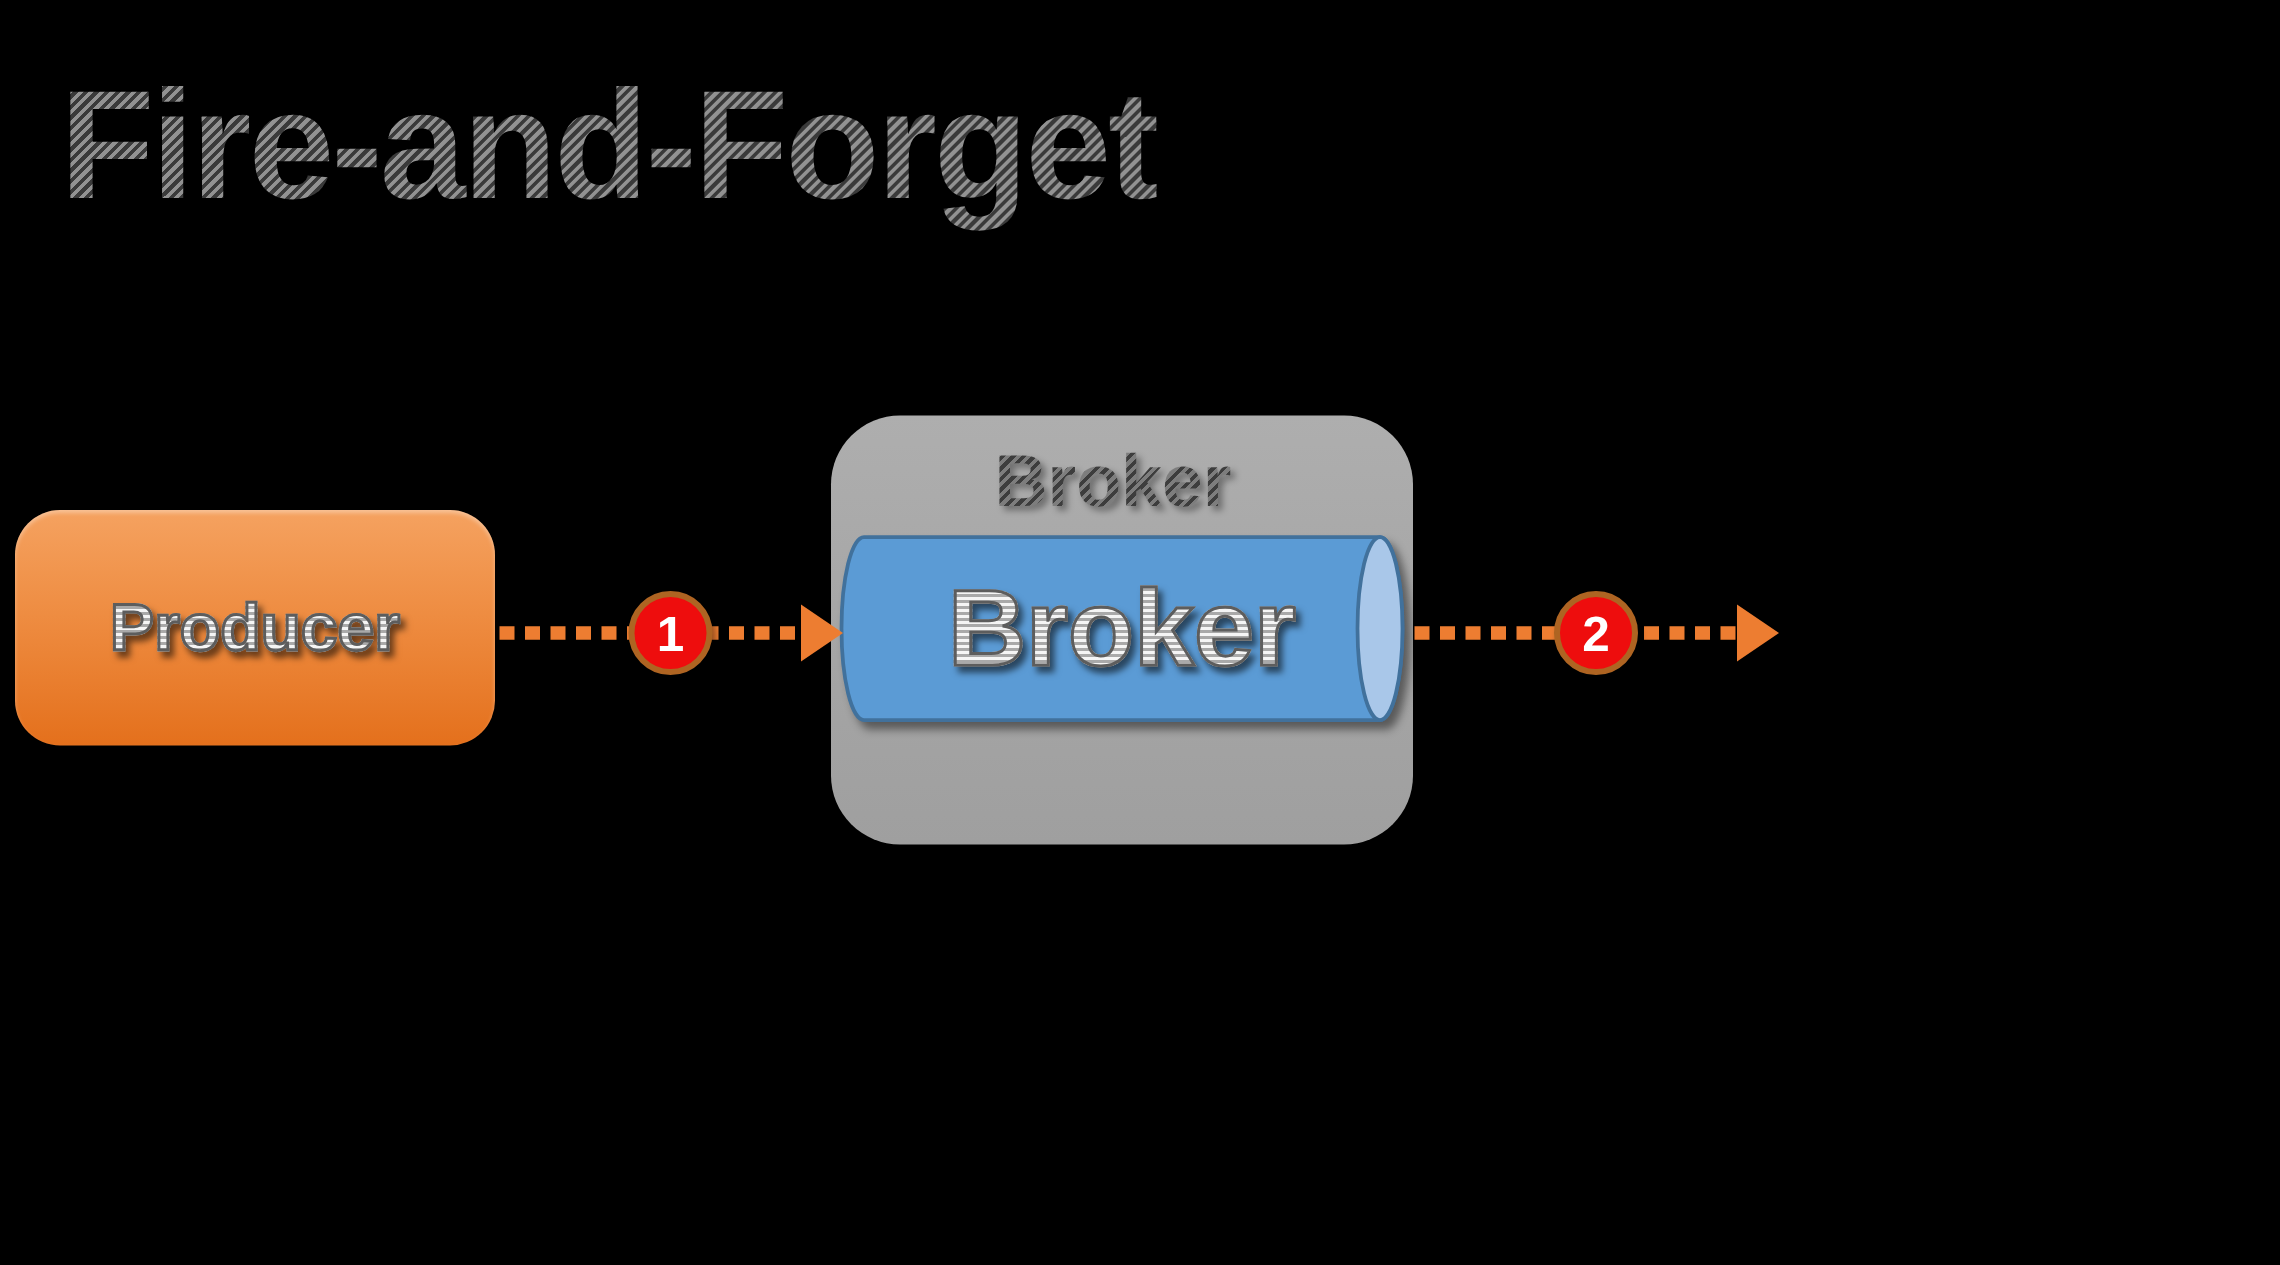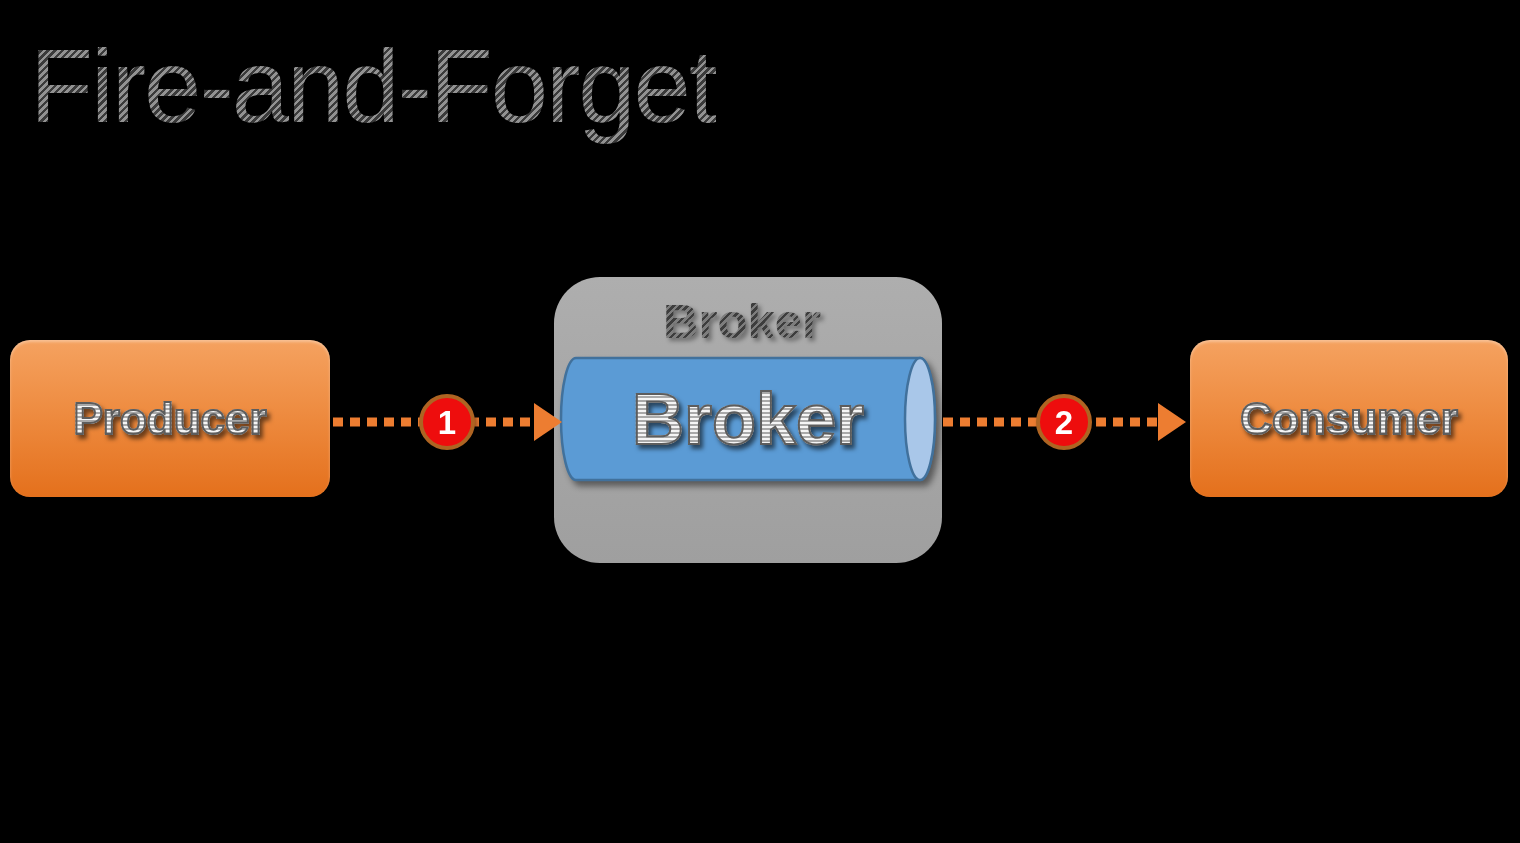--- a/index.html
+++ b/index.html
@@ -10,23 +10,23 @@
     background: #000000;
     overflow: hidden;
     font-family: "Liberation Sans", sans-serif;
   }
 
   
   .title {
     position: absolute;
     left: 30px;
     top: 28px;
-    margin: 0;
+    margin: 10px;
     font-size: 103px;
-    font-weight: normal;
+    font-weight: bold;
     letter-spacing: -2px;
     line-height: 1.15;
     white-space: nowrap;
     text-align: center;
   }
   .hatch-text {
     background: repeating-linear-gradient(135deg, #929292 0px, #929292 2.5px, #3a3a3a 2.5px, #3a3a3a 5px);
     -webkit-background-clip: text;
     background-clip: text;
     color: #8e8e8e;
@@ -50,21 +50,21 @@
     -webkit-text-fill-color: transparent;
     -webkit-text-stroke: 2px #5d5d5d;
     filter: drop-shadow(3px 4px 2px rgba(0,0,0,0.55));
   }
 
   
   .node {
     position: absolute;
     width: 320px;
     height: 157px;
-    border-radius: 20px;
+    border-radius: 30px;
     background: linear-gradient(180deg, #F5A260 0%, #EE8C41 45%, #E4701C 100%);
     box-shadow: inset 0 2px 3px rgba(255,255,255,0.35), 4px 5px 8px rgba(0,0,0,0.5);
     display: flex;
     align-items: center;
     justify-content: center;
     z-index: 1;
   }
   .producer { left: 10px;  top: 340px; }
   .consumer { left: 1190px; top: 340px; width: 318px; }
   .node-label {
@@ -170,17 +170,14 @@
 
   <span class="queue-label stripe-text">Broker</span>
 
   <div class="badge badge-1">
     <span>1</span>
   </div>
   <div class="badge badge-2">
     <span>2</span>
   </div>
 
-  <div class="node consumer">
-    <span class="node-label stripe-text">Consumer</span>
-  </div>
 
 </div>
 
 </body></html>

